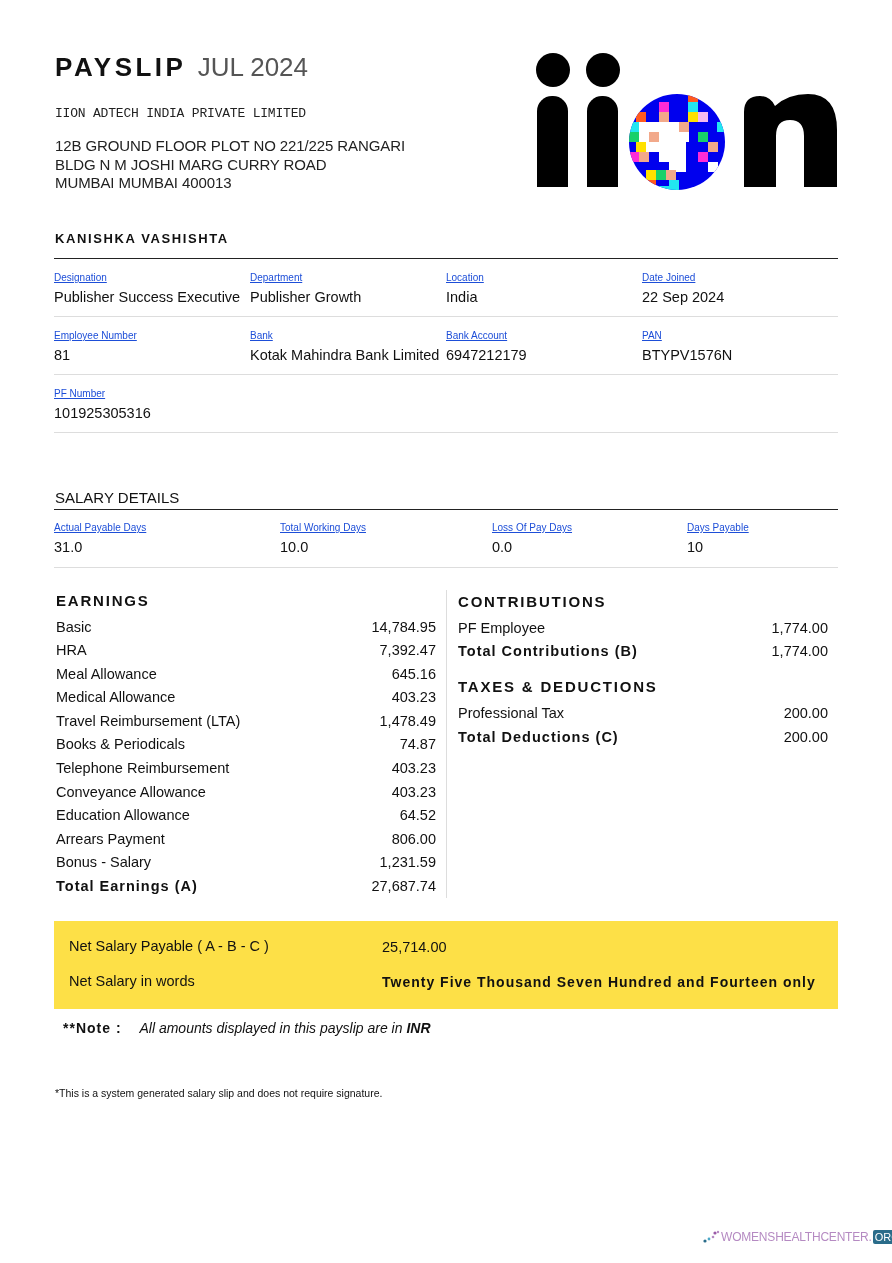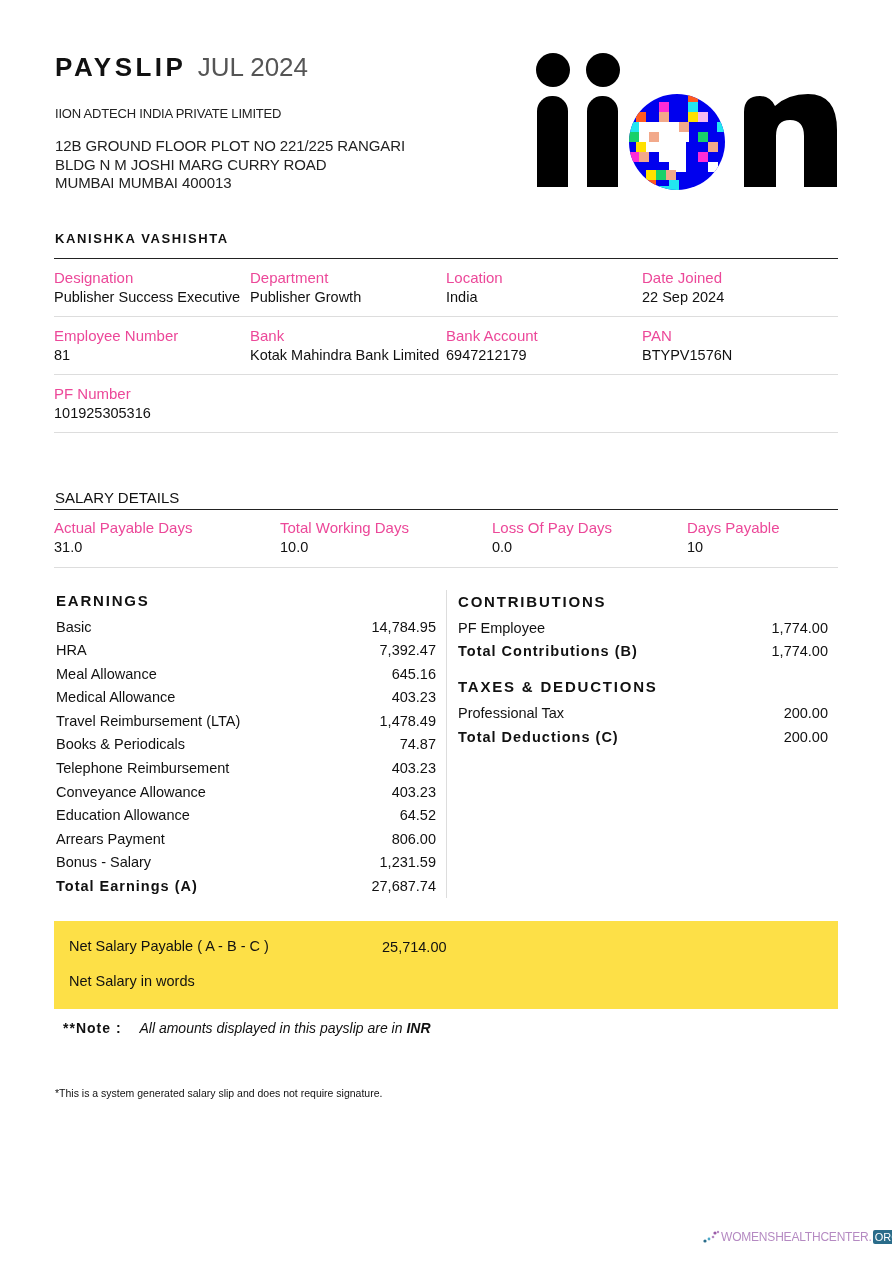--- a/index.html
+++ b/index.html
@@ -5,33 +5,33 @@
   * { box-sizing: border-box; margin: 0; padding: 0; }
   html, body { width: 892px; height: 1263px; background: #ffffff; overflow: hidden; }
   body { position: relative; font-family: "Liberation Sans", sans-serif; color: #111; }
 
   .abs { position: absolute; }
 
   
   .title { left: 55px; top: 52px; font-size: 26px; line-height: 30px; white-space: nowrap; }
   .title .word { font-weight: bold; letter-spacing: 3.5px; color: #111; }
   .title .period { color: #555; font-weight: normal; margin-left: 4px; }
-  .company { left: 55px; top: 106px; font-size: 13px; color: #222; letter-spacing: -0.2px; }
+  .company { left: 55px; top: 106px; font-size: 13px; color: #222; letter-spacing: -0.2px; font-family: Liberation Mono, monospace; }
   .addr { left: 55px; font-size: 15px; color: #222; letter-spacing: -0.1px; }
 
   
   .logo { left: 532px; top: 52px; width: 310px; height: 140px; }
 
   
   .emp-name { left: 55px; top: 231px; font-size: 13px; font-weight: bold; letter-spacing: 1.6px; }
   .rule-dark { left: 54px; width: 784px; height: 1px; background: #222; }
   .rule-light { left: 54px; width: 784px; height: 1px; background: #ddd; }
 
   .field { position: absolute; }
-  .field .lbl { font-size: 15px; color: #ec4899; line-height: 14px; white-space: nowrap; }
+  .field .lbl { font-size: 10px; color: #1d4ed8; line-height: 14px; white-space: nowrap; text-decoration: underline; }
   .field .val { font-size: 14.5px; color: #111; line-height: 18px; margin-top: 3px; white-space: nowrap; }
 
   .sal-title { left: 55px; top: 481px; font-size: 15px; color: #111; margin-top: 8px; }
 
   
   .sec-h { font-size: 15px; font-weight: bold; letter-spacing: 1.8px; color: #111; }
   .row { position: absolute; display: flex; justify-content: space-between; font-size: 14.5px; line-height: 18px; }
   .row .amt { text-align: right; }
   .row.bold .name { font-weight: bold; letter-spacing: 1px; }
   .vsep { left: 446px; top: 590px; width: 1px; height: 308px; background: #ddd; }
@@ -259,20 +259,21 @@
 </div>
 <div class="row bold" style="left:458px; top:728px; width:370px">
   <span class="name">Total Deductions (C)</span>
   <span class="amt">200.00</span>
 </div>
 
 <div class="abs netbox">
   <div class="abs net-lbl" style="left:15px; top:17px">Net Salary Payable ( A - B - C )</div>
   <div class="abs net-lbl" style="left:328px; top:18px">25,714.00</div>
   <div class="abs net-lbl" style="left:15px; top:52px">Net Salary in words</div>
+  <div class="abs net-words" style="left:328px; top:53px">Twenty Five Thousand Seven Hundred and Fourteen only</div>
 </div>
 
 <div class="abs note">
   <span class="k">**Note :</span>
   <span class="t"><span>All amounts displayed in this payslip are in </span><span class="b">INR</span></span>
 </div>
 
 <div class="abs footer-note">*This is a system generated salary slip and does not require signature.</div>
 
 <div class="abs wm">

